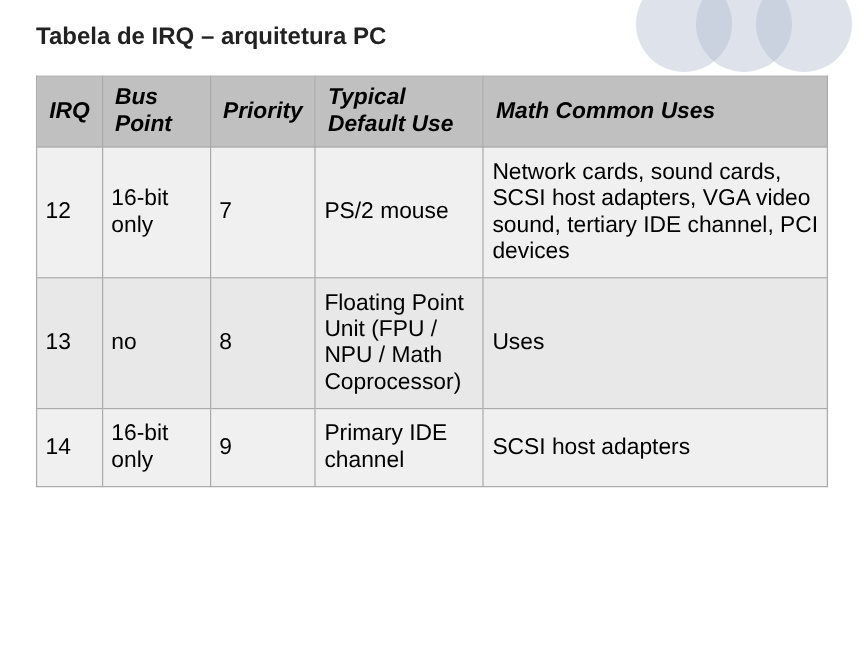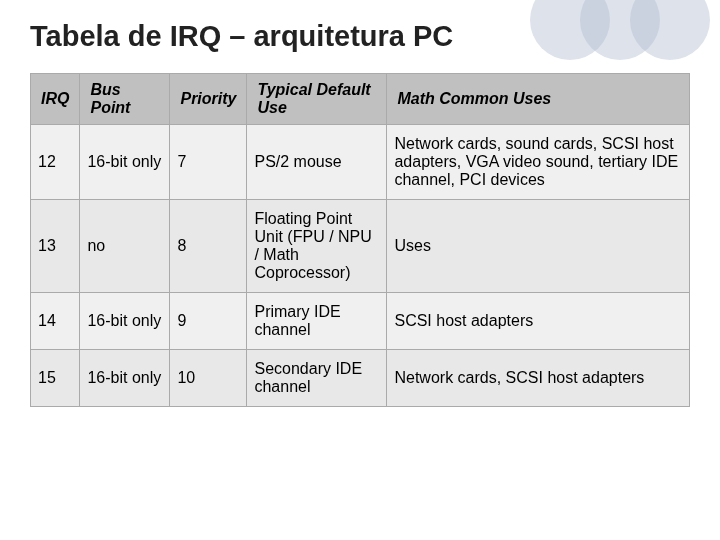--- a/index.html
+++ b/index.html
@@ -14,30 +14,30 @@
 
     .page {
       width: 720px;
       height: 540px;
       padding: 20px 30px;
       position: relative;
       background: #ffffff;
     }
 
     .title {
-      font-size: 29px;
+      font-size: 20px;
       font-weight: bold;
       color: #222;
       margin-bottom: 20px;
     }
 
     table {
       width: 100%;
       border-collapse: collapse;
-      font-size: 16px;
+      font-size: 19px;
     }
 
     thead tr {
       background: #c0c0c0;
     }
 
     thead th {
       padding: 7px 10px;
       text-align: left;
       font-weight: bold;
@@ -135,22 +135,15 @@
           <td>Floating Point Unit (FPU / NPU / Math Coprocessor)</td>
           <td>Uses</td>
         </tr>
         <tr>
           <td>14</td>
           <td>16-bit only</td>
           <td>9</td>
           <td>Primary IDE channel</td>
           <td>SCSI host adapters</td>
         </tr>
-        <tr>
-          <td>15</td>
-          <td>16-bit only</td>
-          <td>10</td>
-          <td>Secondary IDE channel</td>
-          <td>Network cards, SCSI host adapters</td>
-        </tr>
       </tbody>
   </table>
 </div>
 
 </body></html>

